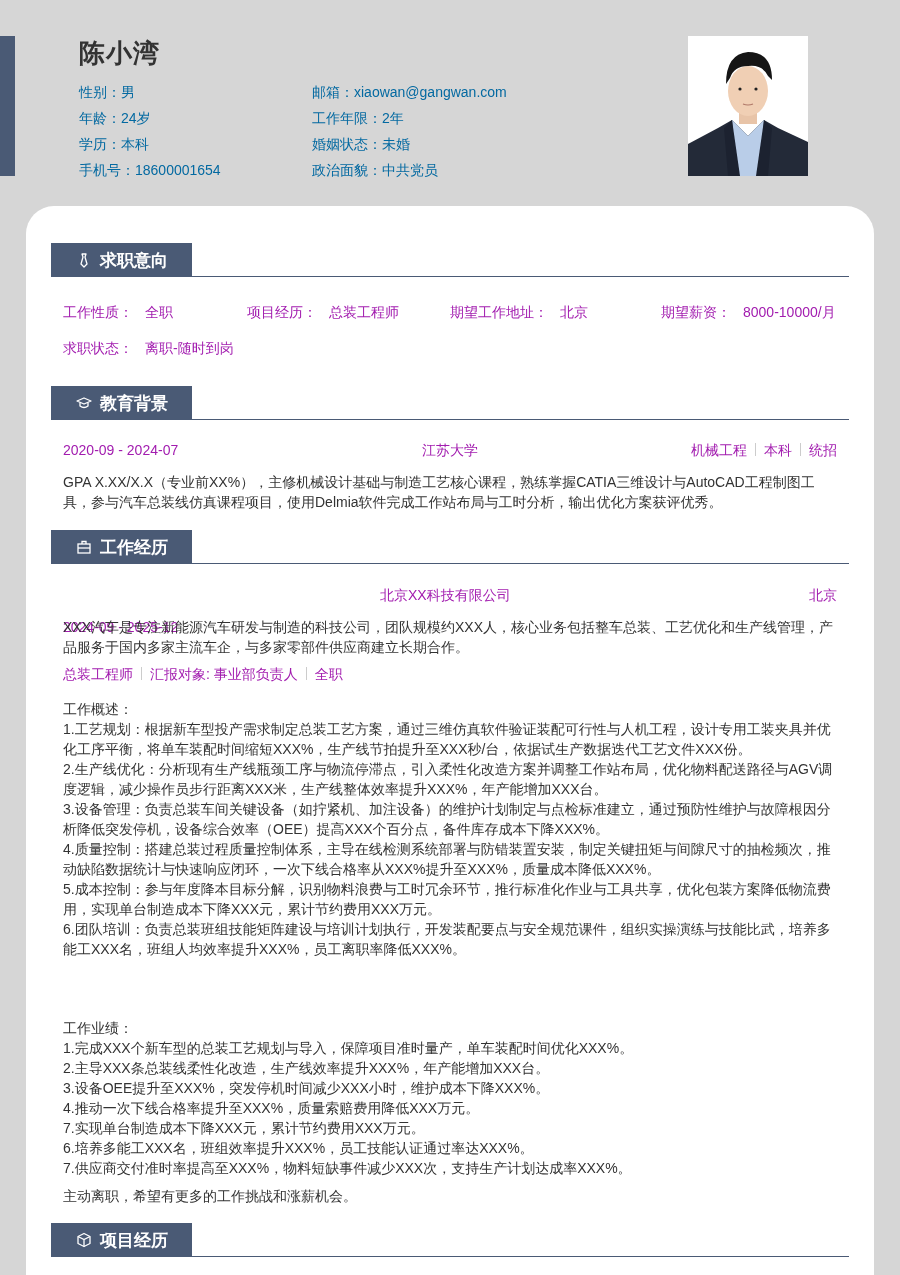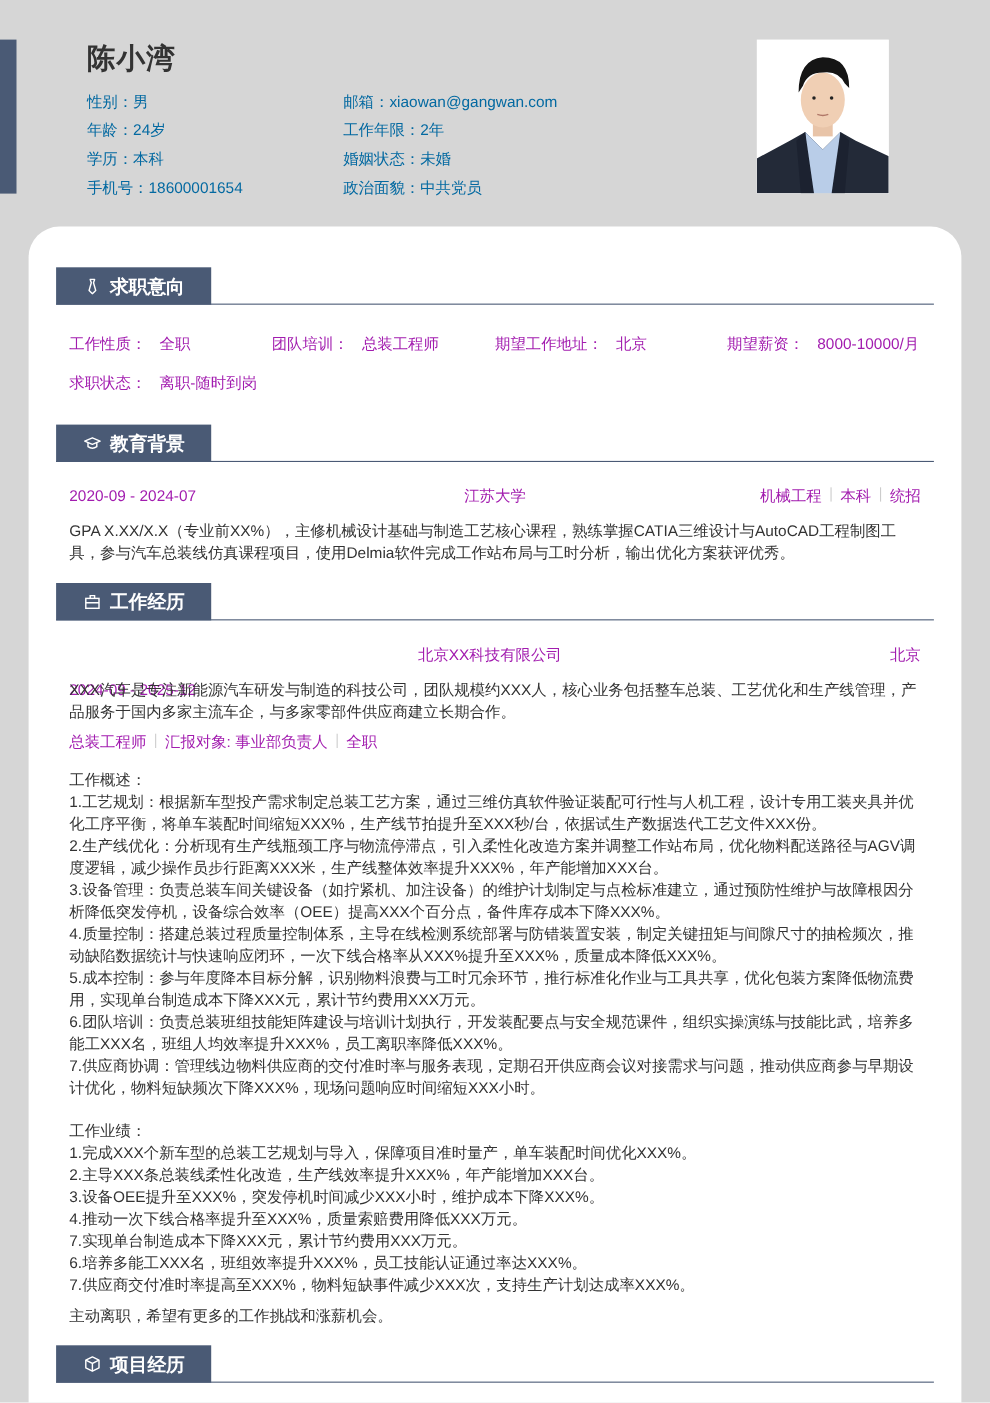--- a/index.html
+++ b/index.html
@@ -60,21 +60,21 @@
 
 <div class="section-head" style="top:243px;">
   <div class="section-tab">
     <svg viewBox="0 0 16 16">
         <path d="M6 2 L10 2 L9 5 L11 12 L8 15 L5 12 L7 5 Z" fill="none" stroke="#fff" stroke-width="1.3" stroke-linejoin="round"></path>
       </svg>
     <span>求职意向</span>
   </div>
 </div>
 <div class="row kv" style="left:63px; top:304px;"><span class="k">工作性质：</span><span>全职</span></div>
-<div class="row kv" style="left:247px; top:304px;"><span class="k">团队培训：</span><span>总装工程师</span></div>
+<div class="row kv" style="left:247px; top:304px;"><span class="k">项目经历：</span><span>总装工程师</span></div>
 <div class="row kv" style="left:450px; top:304px;"><span class="k">期望工作地址：</span><span>北京</span></div>
 <div class="row kv" style="left:661px; top:304px;"><span class="k">期望薪资：</span><span>8000-10000/月</span></div>
 <div class="row kv" style="left:63px; top:340px;"><span class="k">求职状态：</span><span>离职-随时到岗</span></div>
 
 <div class="section-head" style="top:386px;">
   <div class="section-tab">
     <svg viewBox="0 0 16 16">
         <path d="M1 6 L8 3 L15 6 L8 9 Z" fill="none" stroke="#fff" stroke-width="1.3" stroke-linejoin="round"></path>
         <path d="M4 7.5 L4 11 Q8 14 12 11 L12 7.5" fill="none" stroke="#fff" stroke-width="1.3"></path>
       </svg>
@@ -107,21 +107,20 @@
 </div>
 
 <div class="para" style="top:699px;">
   <div>工作概述：</div>
   <div>1.工艺规划：根据新车型投产需求制定总装工艺方案，通过三维仿真软件验证装配可行性与人机工程，设计专用工装夹具并优化工序平衡，将单车装配时间缩短XXX%，生产线节拍提升至XXX秒/台，依据试生产数据迭代工艺文件XXX份。</div>
   <div>2.生产线优化：分析现有生产线瓶颈工序与物流停滞点，引入柔性化改造方案并调整工作站布局，优化物料配送路径与AGV调度逻辑，减少操作员步行距离XXX米，生产线整体效率提升XXX%，年产能增加XXX台。</div>
   <div>3.设备管理：负责总装车间关键设备（如拧紧机、加注设备）的维护计划制定与点检标准建立，通过预防性维护与故障根因分析降低突发停机，设备综合效率（OEE）提高XXX个百分点，备件库存成本下降XXX%。</div>
   <div>4.质量控制：搭建总装过程质量控制体系，主导在线检测系统部署与防错装置安装，制定关键扭矩与间隙尺寸的抽检频次，推动缺陷数据统计与快速响应闭环，一次下线合格率从XXX%提升至XXX%，质量成本降低XXX%。</div>
   <div>5.成本控制：参与年度降本目标分解，识别物料浪费与工时冗余环节，推行标准化作业与工具共享，优化包装方案降低物流费用，实现单台制造成本下降XXX元，累计节约费用XXX万元。</div>
   <div>6.团队培训：负责总装班组技能矩阵建设与培训计划执行，开发装配要点与安全规范课件，组织实操演练与技能比武，培养多能工XXX名，班组人均效率提升XXX%，员工离职率降低XXX%。</div>
-  <div>7.供应商协调：管理线边物料供应商的交付准时率与服务表现，定期召开供应商会议对接需求与问题，推动供应商参与早期设计优化，物料短缺频次下降XXX%，现场问题响应时间缩短XXX小时。</div>
 </div>
 
 <div class="para" style="top:1018px;">
   <div>工作业绩：</div>
   <div>1.完成XXX个新车型的总装工艺规划与导入，保障项目准时量产，单车装配时间优化XXX%。</div>
   <div>2.主导XXX条总装线柔性化改造，生产线效率提升XXX%，年产能增加XXX台。</div>
   <div>3.设备OEE提升至XXX%，突发停机时间减少XXX小时，维护成本下降XXX%。</div>
   <div>4.推动一次下线合格率提升至XXX%，质量索赔费用降低XXX万元。</div>
   <div>7.实现单台制造成本下降XXX元，累计节约费用XXX万元。</div>
   <div>6.培养多能工XXX名，班组效率提升XXX%，员工技能认证通过率达XXX%。</div>

